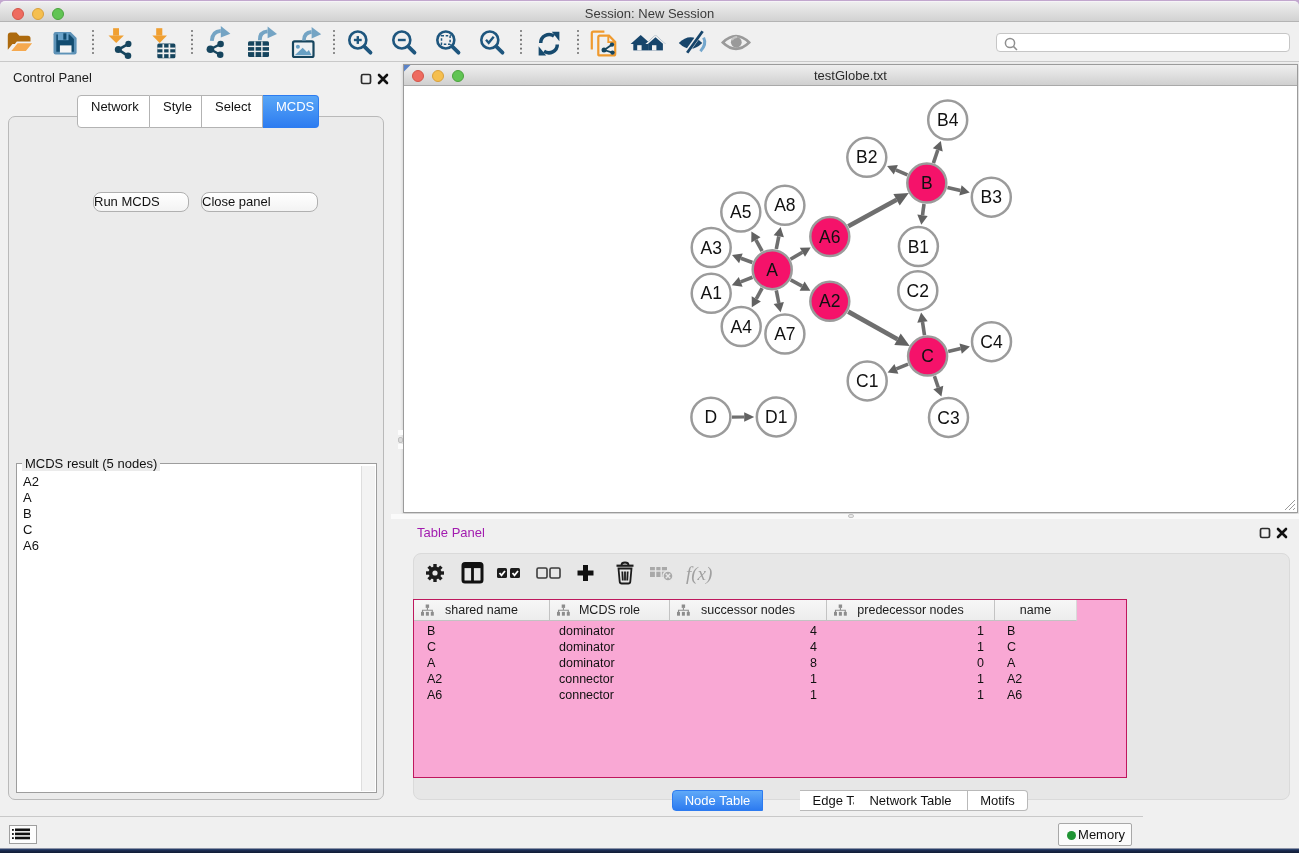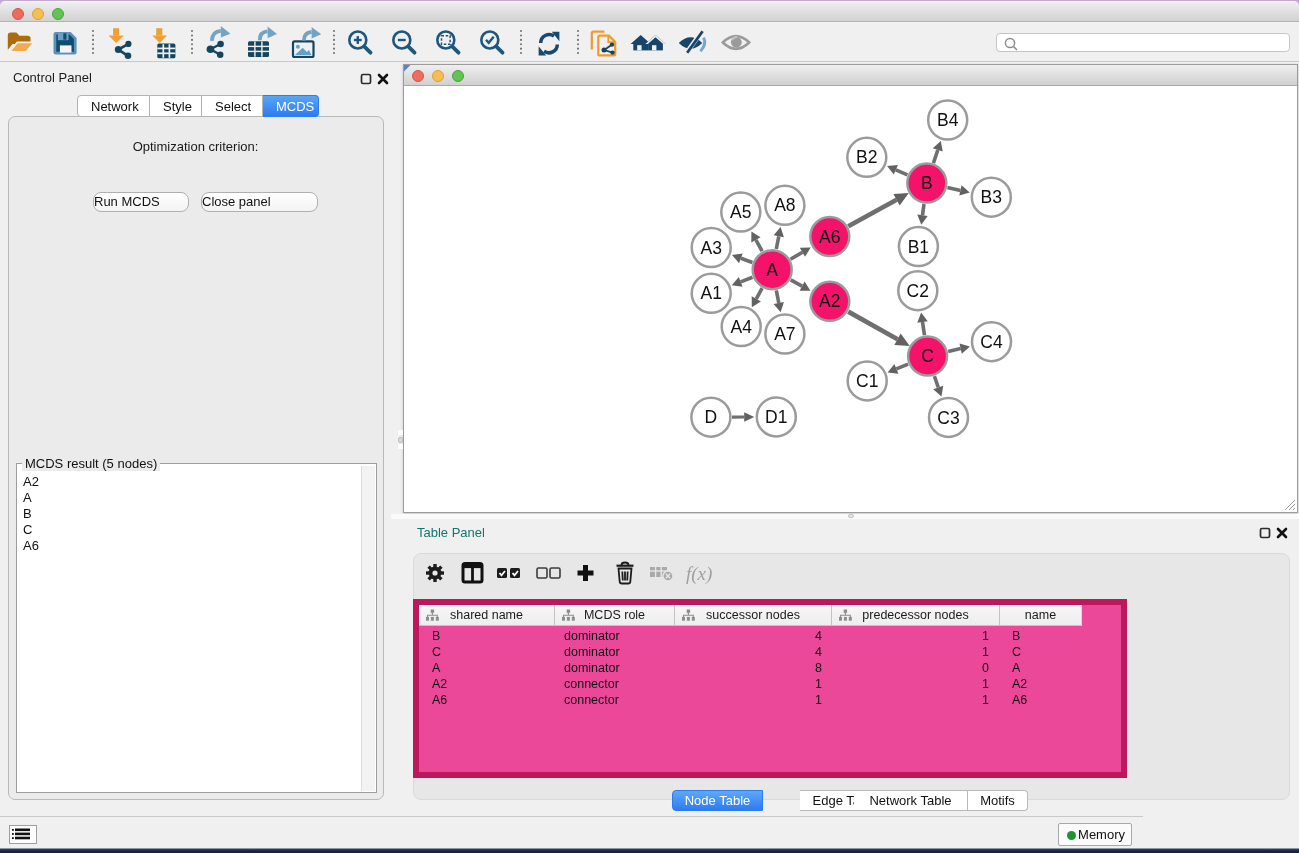--- a/index.html
+++ b/index.html
@@ -7,21 +7,21 @@
 #titlebar{position:absolute;left:0;top:1px;width:1299px;height:21px;background:linear-gradient(#eeeeee,#d2d2d2);border-bottom:1px solid #b4b4b4;border-top:1px solid #f6f4f8;border-radius:5px 5px 0 0}
 .tl{position:absolute;top:6px;width:12px;height:12px;border-radius:50%}
 #titlebar .t{position:absolute;width:100%;text-align:center;top:4px;font-size:13px;color:#3b3b3b}
 #toolbar{position:absolute;left:0;top:23px;width:1299px;height:39px;background:#f0f0f0;border-bottom:1px solid #c9c9c9}
 #searchbox{position:absolute;left:996px;top:10px;width:294px;height:19px;background:#fff;border:1px solid #c6c6c6;border-radius:4px}
 
 #cpanel{position:absolute;left:0;top:62px;width:391px;height:753px;background:#f0f0f0}
 #cpHead{position:absolute;left:13px;top:8px;font-size:13px;color:#1c1c1c}
 .wicon{position:absolute;top:11px}
 #cpTabs{position:absolute;left:77px;top:33px;height:22px;font-size:13px}
-.tab{float:left;height:22px;line-height:21px;padding:0 13px;background:#fff;border:1px solid #b3b3b3;border-left:none;color:#111;text-align:right}
+.tab{float:left;height:33px;line-height:21px;padding:0 13px;background:#fff;border:1px solid #b3b3b3;border-left:none;color:#111;text-align:right}
 .tab.first{border-left:1px solid #b3b3b3;border-radius:4px 0 0 4px}
 .tab.last{border-radius:0 4px 4px 0}
 .tab.sel{background:linear-gradient(#58a6f7,#2d7cf0);border-color:#2d7cf0;color:#fff}
 #cpOuter{position:absolute;left:8px;top:54px;width:376px;height:684px;background:#ebebeb;border:1px solid #b9b9b9;border-radius:7px}
 #optlabel{position:absolute;left:0;top:77px;width:391px;text-align:center;font-size:13px;color:#1a1a1a}
 #combo{position:absolute;left:43px;top:96px;width:315px;height:21px;background:#fff;border:1px solid #b0b0b0;border-radius:5px;font-size:13px;color:#111;line-height:19px;padding-left:8px}
 #comboBtn{position:absolute;right:-1px;top:-1px;width:19px;height:21px;border-radius:0 5px 5px 0;background:linear-gradient(#6cb2f9,#2a71ee);border:1px solid #2a6bdc}
 .btn{position:absolute;height:20px;background:linear-gradient(#ffffff,#f3f3f3);border:1px solid #b0b0b0;border-radius:8px;font-size:13px;color:#111;text-align:left;line-height:18px}
 #fieldset{position:absolute;left:16px;top:401px;width:361px;height:330px;border:1px solid #9d9d9d;background:#fff}
 #fslegend{position:absolute;left:5px;top:-8px;background:#ebebeb;padding:0 3px;font-size:13px;color:#111}
@@ -31,32 +31,33 @@
 #statusbar{position:absolute;left:0;top:816px;width:1143px;height:33px;background:#f0f0f0;border-top:1px solid #c9c9c9}
 #listbtn{position:absolute;left:9px;top:8px;width:28px;height:19px;background:#fdfdfd;border:1px solid #9f9f9f}
 #membtn{position:absolute;right:11px;top:6px;width:74px;height:23px;background:#fbfbfb;border:1px solid #a8a8a8;border-radius:2px;font-size:13px;color:#111;text-align:right;line-height:21px;padding-right:6px}
 #deskBot{position:absolute;left:0;top:849px;width:1299px;height:4px;background:linear-gradient(#2c4573,#1a2a4d 40%,#101b33)}
 #deskBot2{position:absolute;left:0;top:848px;width:1299px;height:1px;background:#8d94a8}
 
 #netwin{position:absolute;left:403px;top:64px;width:895px;height:449px;background:#fff;border:1px solid #9b9b9b;box-shadow:0 1px 3px rgba(0,0,0,.18)}
 #nettitle{position:absolute;left:0;top:0;width:100%;height:21px;background:linear-gradient(#efefef,#d0d0d0);border-bottom:1px solid #a9a9a9}
 #nettitle .t{position:absolute;width:100%;text-align:center;top:3px;font-size:13px;color:#2a2a2a}
 
-#tpHead{position:absolute;left:417px;top:525px;font-size:13px;color:#0f766e}
+#tpHead{position:absolute;left:417px;top:525px;font-size:13px;color:#a21caf}
 #tpBox{position:absolute;left:413px;top:553px;width:877px;height:247px;background:#e7e7e7;border-radius:8px;border:1px solid #dadada}
-#tbl{position:absolute;left:413px;top:599px;width:714px;height:179px;background:#ec4899;border:6px solid #be185d}
+#tbl{position:absolute;left:413px;top:599px;width:714px;height:179px;background:#f9a8d4;border:1px solid #be185d}
 .th{position:absolute;top:0;height:21px;background:linear-gradient(#f7f7f7,#ededed);border-right:1px solid #c3c3c3;border-bottom:1px solid #c3c3c3;font-size:12.5px;color:#1b1b1b;text-align:center;line-height:21px}
 .td{position:absolute;font-size:12.5px;color:#111;height:16px;line-height:16px}
 .btab{position:absolute;top:790px;height:21px;background:#fff;border:1px solid #b9b9b9;border-left:none;font-size:13px;color:#111;text-align:center;line-height:19px}
 </style></head><body>
 <div id="deskTop"></div>
 <div id="titlebar">
  <div class="tl" style="left:12px;background:#ee6b60;border:1px solid #d35549"></div>
  <div class="tl" style="left:32px;background:#f5bf4f;border:1px solid #d9a13c"></div>
  <div class="tl" style="left:52px;background:#61c454;border:1px solid #4ba33e"></div>
+ <div class="t">Session: New Session</div>
 </div>
 <div id="toolbar">
 <svg width="1299" height="38" style="position:absolute;left:0;top:1px">
 <g fill="none">
 
  <path d="M7.8 25.8 V11.4 Q7.8 8.5 10.7 8.5 L16.4 8.5 L19.4 11.7 L27.9 11.7 Q30.5 11.7 30.5 14.3 L30.5 20 L12.5 20 Z" fill="#ad6a0e"></path>
  <polygon points="9.7,27.8 17.2,18.4 33.8,18.4 26.3,27.8" fill="#f5a94f" stroke="#f2f2f2" stroke-width="1.6"></polygon>
 
  <path d="M53.5 10.2 q0-2.2 2.2-2.2 H70.6 l6 6 V28.3 q0 2.2-2.2 2.2 H55.7 q-2.2 0-2.2-2.2 Z" fill="#5d92b7"></path>
  <path d="M56.3 10.6 h13.2 l4.4 4.4 V27.8 H56.3 Z" fill="#124c70"></path>
@@ -204,34 +205,34 @@
  <svg class="wicon" width="12" height="12" style="left:377px">
       <path d="M2 2 L10 10 M10 2 L2 10" stroke="#111" stroke-width="2.6" stroke-linecap="round"></path>
     </svg>
  <div id="cpOuter"></div>
  <div id="cpTabs">
   <div class="tab first" style="width:73px">Network</div>
       <div class="tab" style="width:52px">Style</div>
       <div class="tab" style="width:61px">Select</div>
       <div class="tab sel last" style="width:56px">MCDS</div>
  </div>
- <div id="optlabel">Optimization criterion:</div>
  <div class="btn" style="left:93px;top:130px;width:96px">Run MCDS</div>
  <div class="btn" style="left:201px;top:130px;width:117px">Close panel</div>
  <div id="fieldset">
    <div id="fslegend">MCDS result (5 nodes)</div>
    <div id="fslist">A2<br>A<br>B<br>C<br>A6</div>
    <div id="fsscroll"></div>
  </div>
 </div>
 <div id="netwin">
  <div id="nettitle">
   <div class="tl" style="left:8px;top:5px;background:#ee6b60;border:1px solid #d35549"></div>
   <div class="tl" style="left:28px;top:5px;background:#f5bf4f;border:1px solid #d9a13c"></div>
   <div class="tl" style="left:48px;top:5px;background:#61c454;border:1px solid #4ba33e"></div>
+  <div class="t">testGlobe.txt</div>
  </div>
  <svg width="7" height="7" style="position:absolute;left:0;top:0">
       <path d="M0 0 L6.5 0 L0 6.5 Z" fill="#5b83c8"></path>
     </svg>
  <svg width="12" height="12" style="position:absolute;right:1px;bottom:1px">
       <g stroke="#9a9a9a" stroke-width="1">
         <line x1="11" y1="1" x2="1" y2="11"></line>
         <line x1="11" y1="5" x2="5" y2="11"></line>
         <line x1="11" y1="9" x2="9" y2="11"></line>
       </g>

